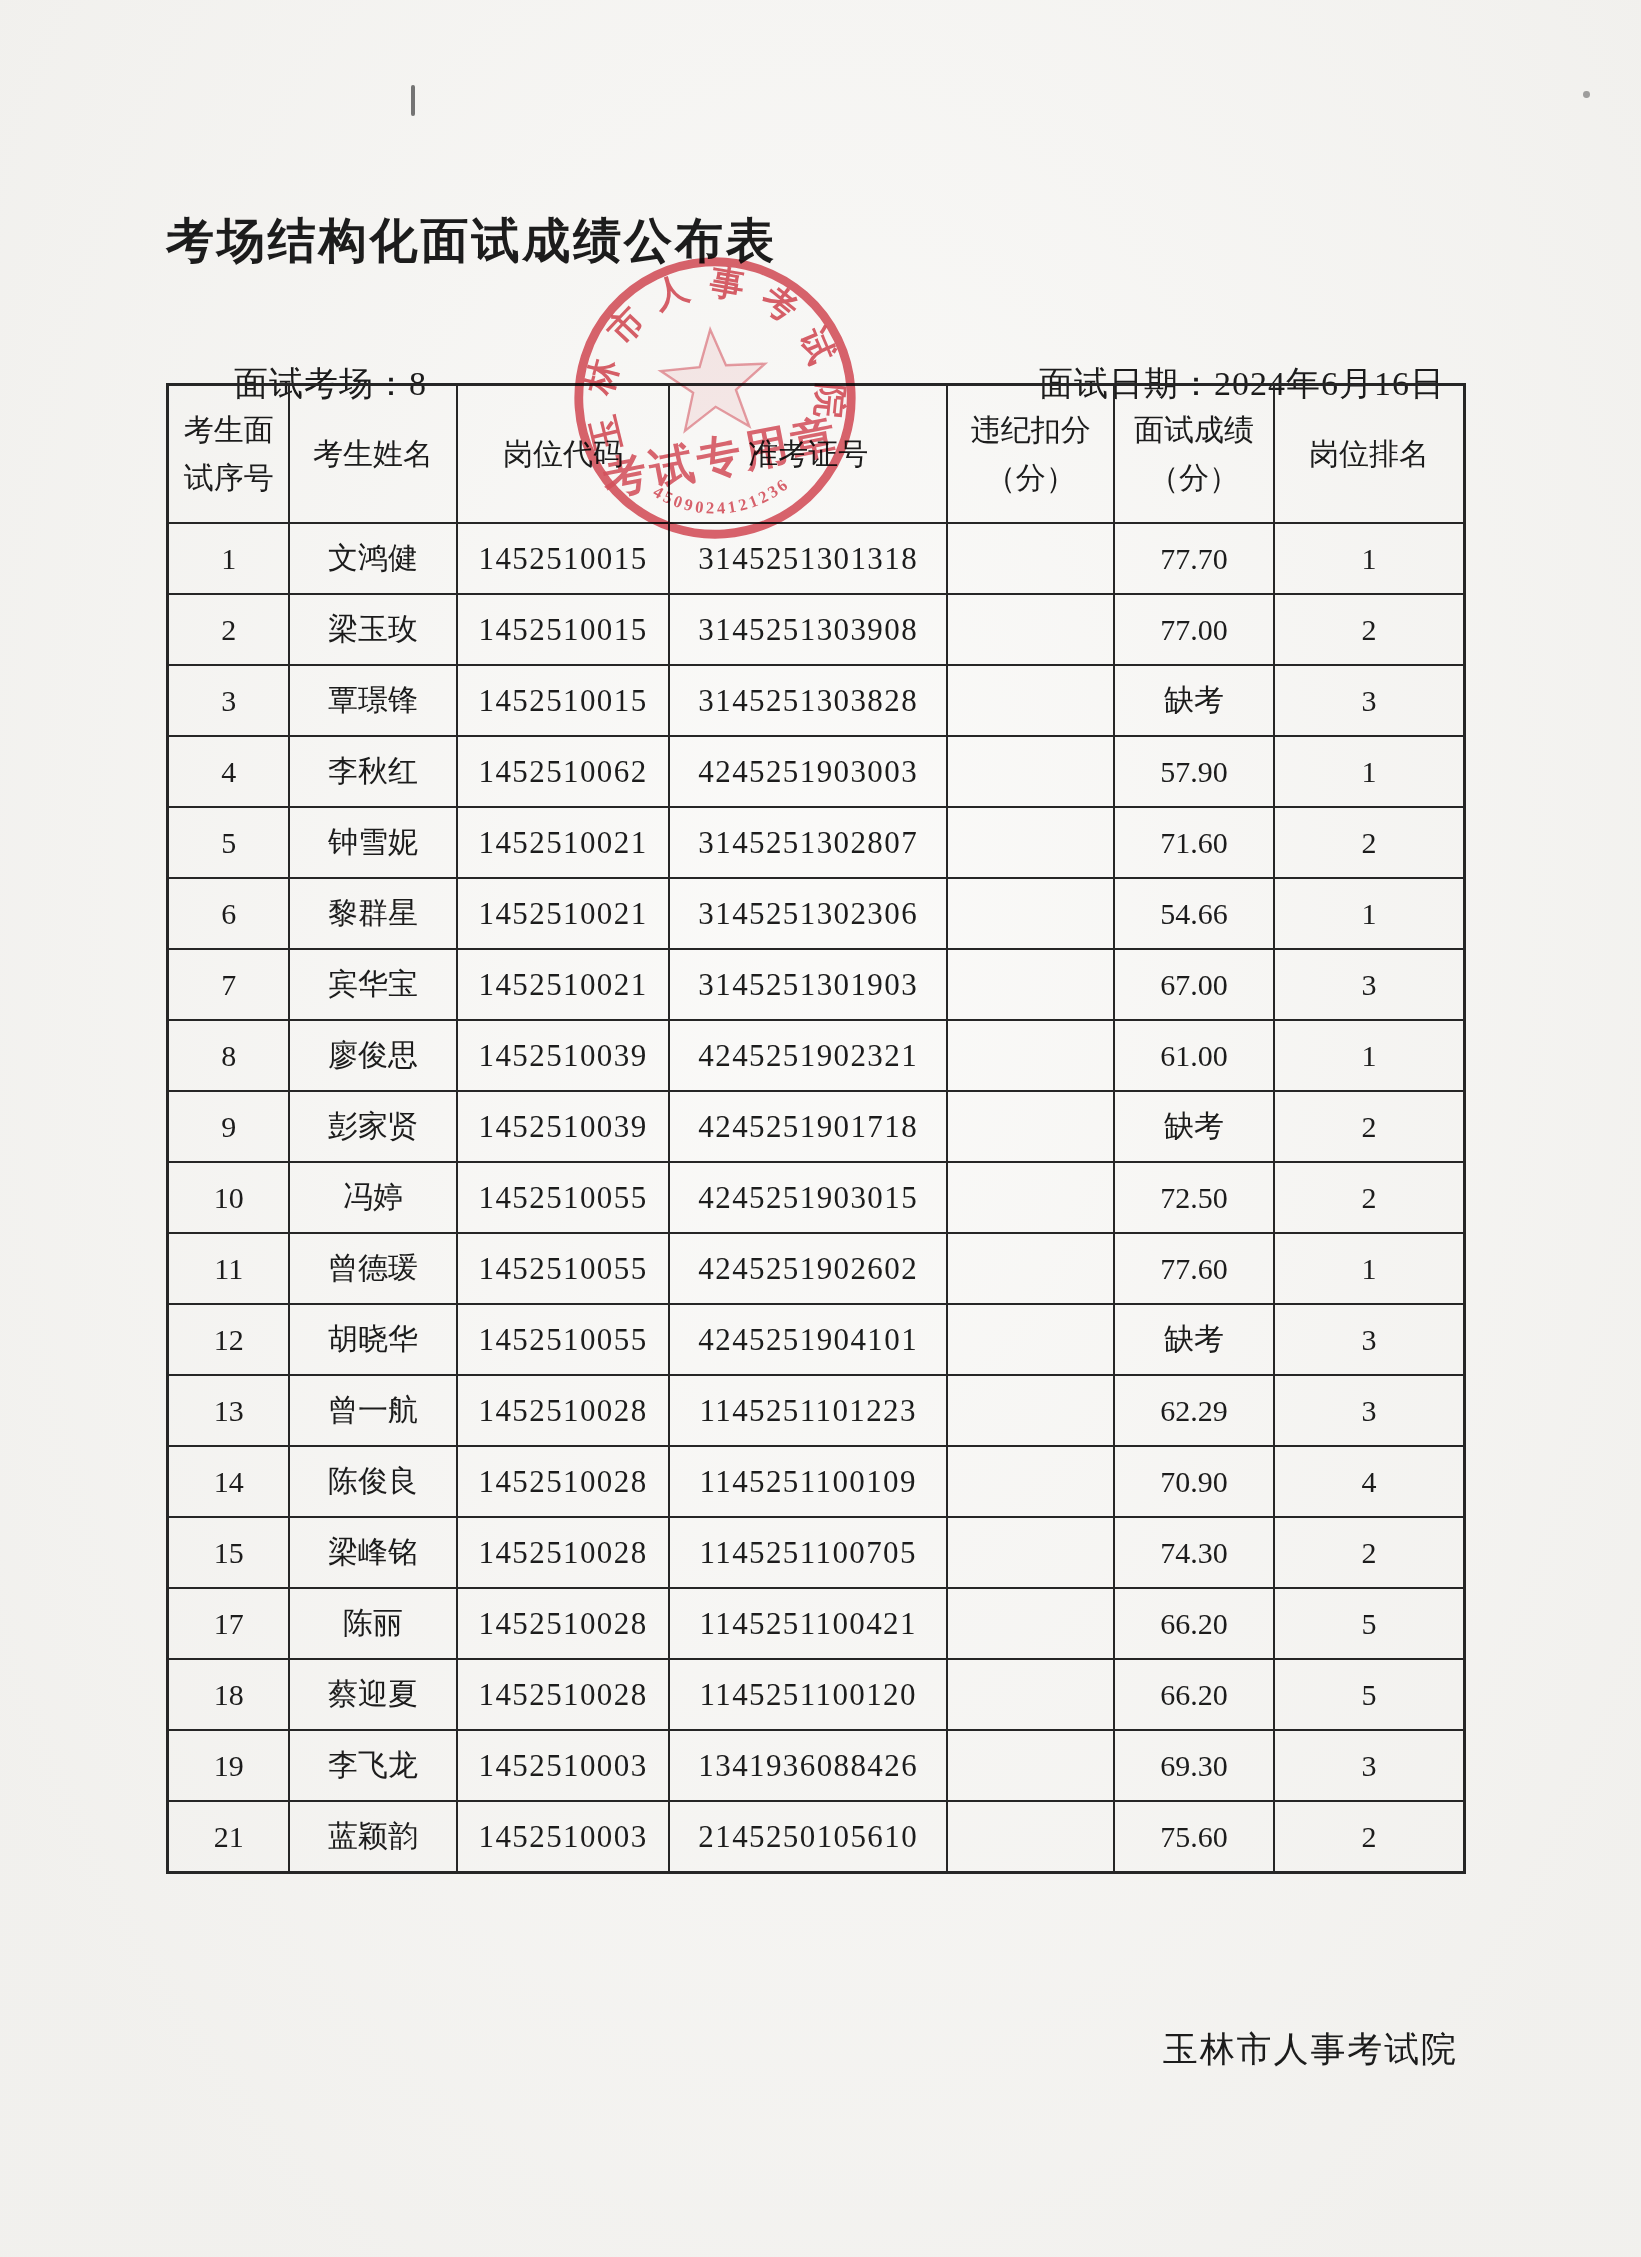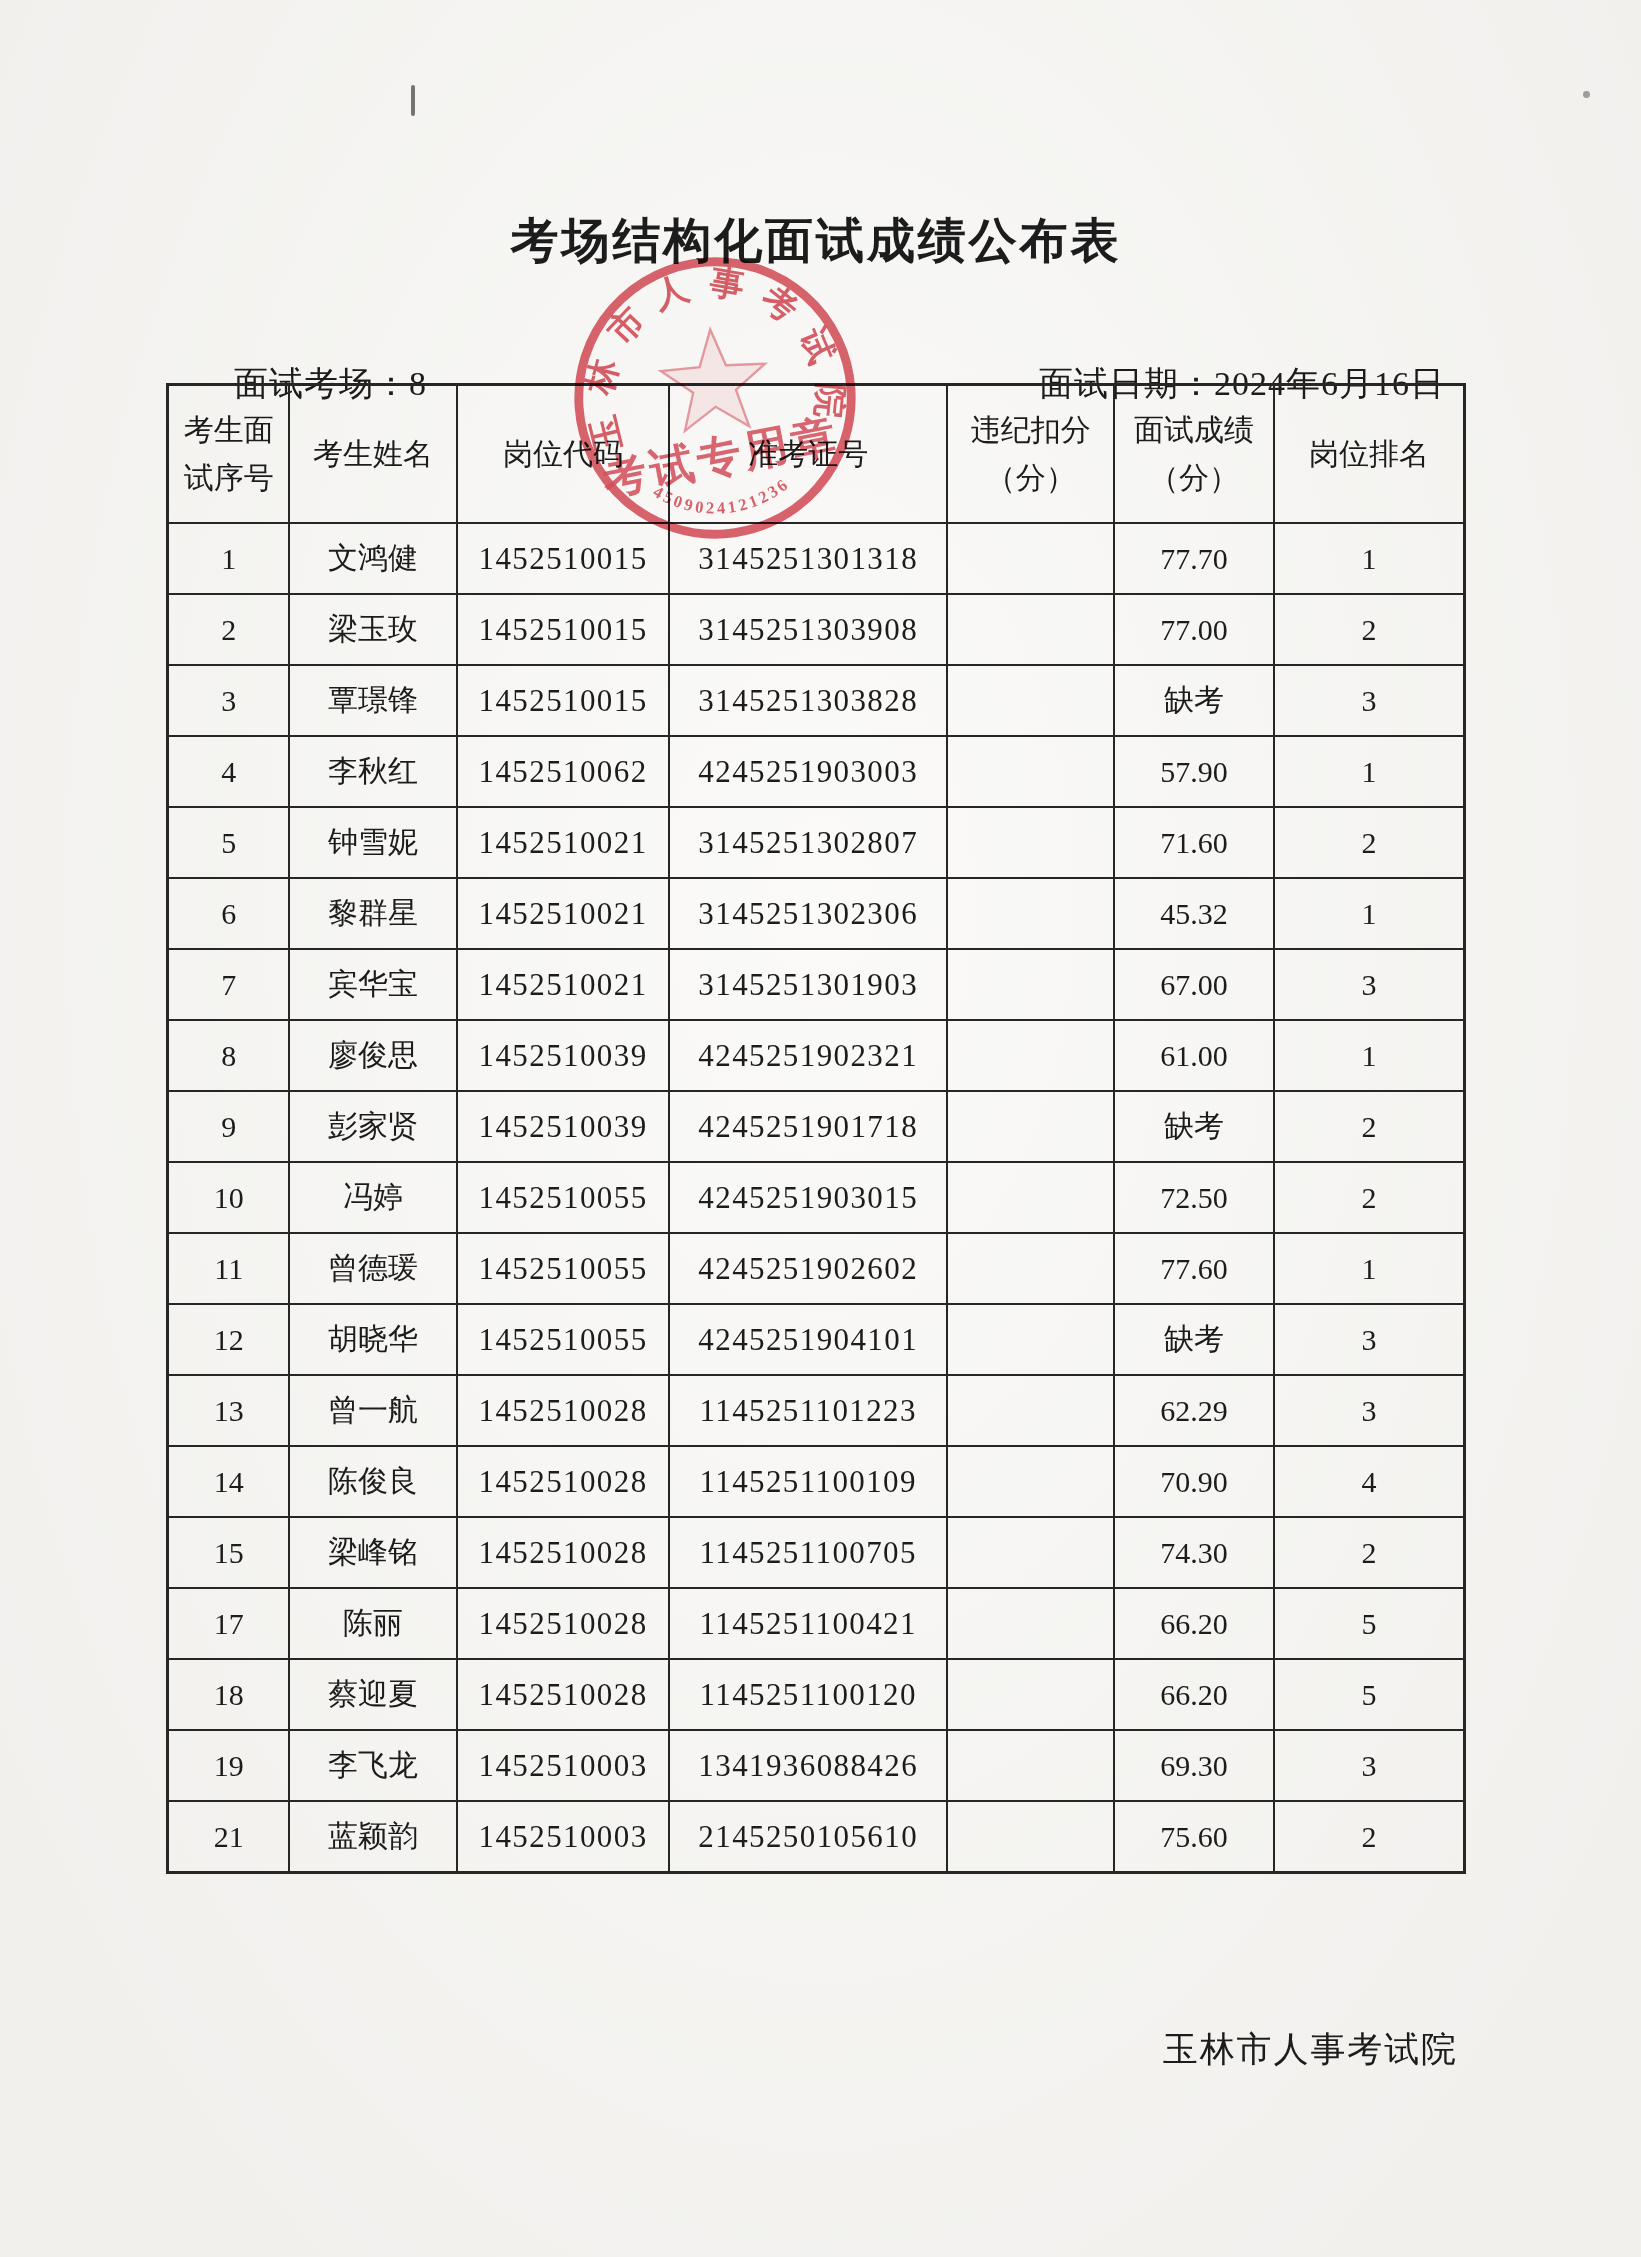--- a/index.html
+++ b/index.html
@@ -8,21 +8,21 @@
     width:1641px; height:2257px;
     margin:0 auto;
     background:#f6f5f2;
     background-image: radial-gradient(ellipse at 50% 40%, rgba(255,255,255,.5), rgba(0,0,0,.02) 85%);
     font-family:"Liberation Serif","DejaVu Serif",serif;
     color:#1c1c1c;
     overflow:hidden;
   }
   .doc-title {
     position:absolute; left:166px; top:209px; width:1300px;
-    text-align:center; font-size:48px; font-weight:bold; letter-spacing:2.9px;
+    text-align:left; font-size:48px; font-weight:bold; letter-spacing:2.9px;
   }
   .meta { position:absolute; top:328px; font-size:34px; letter-spacing:1px; white-space:nowrap;margin-top:33px; }
   .meta-room { left:234px; }
   .meta-date { left:1039px; }
   table.score-table {
     position:absolute; left:166px; top:383px; width:1300px;
     border-collapse:collapse; table-layout:fixed;
     font-size:30px;
     border-radius:7px;
   }
@@ -128,21 +128,21 @@
           <td></td>
           <td>71.60</td>
           <td>2</td>
         </tr>
         <tr>
           <td>6</td>
           <td>黎群星</td>
           <td>1452510021</td>
           <td>3145251302306</td>
           <td></td>
-          <td>45.32</td>
+          <td>54.66</td>
           <td>1</td>
         </tr>
         <tr>
           <td>7</td>
           <td>宾华宝</td>
           <td>1452510021</td>
           <td>3145251301903</td>
           <td></td>
           <td>67.00</td>
           <td>3</td>

